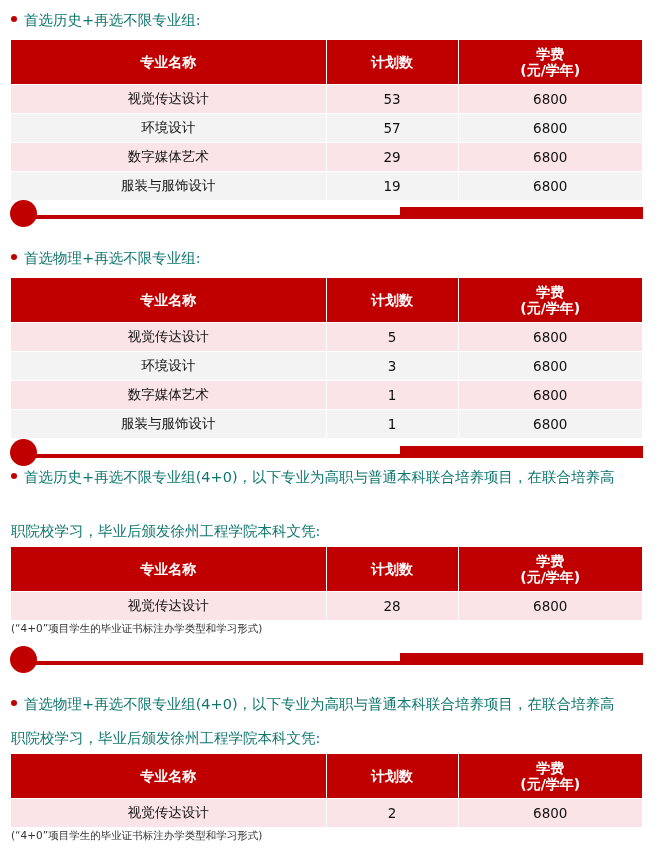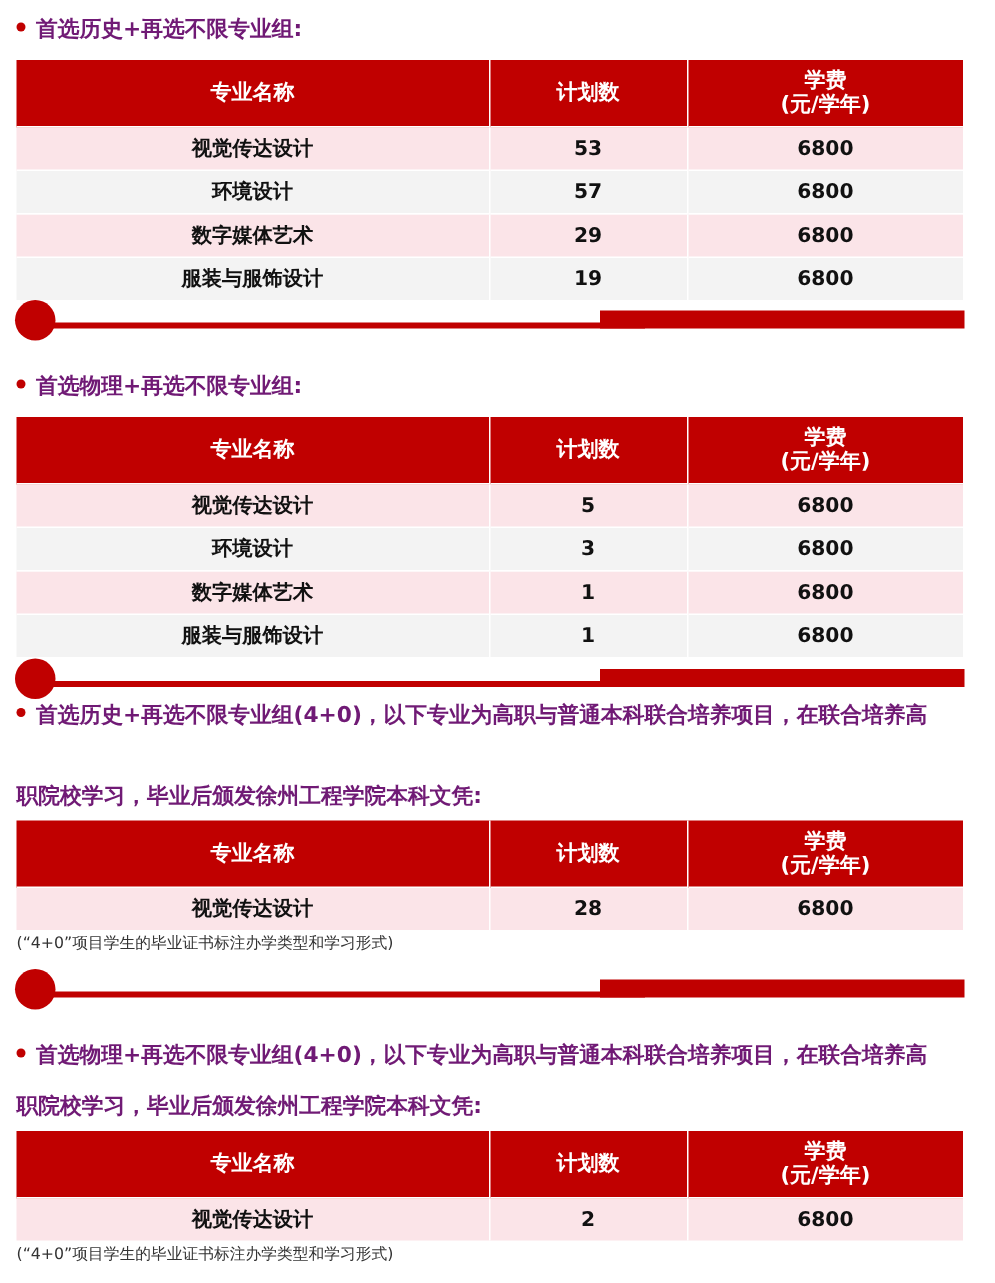--- a/index.html
+++ b/index.html
@@ -1,27 +1,27 @@
 <!DOCTYPE html>
 <html><head>
 <meta charset="utf-8">
 <style>
   html, body { margin: 0; padding: 0; background: #ffffff; }
   body { width: 663px; height: 855px; position: relative; overflow: hidden;
          font-family: "DejaVu Sans", "Liberation Sans", sans-serif; }
-  .heading { position: absolute; left: 11px; color: #701a75; font-weight: bold;
+  .heading { position: absolute; left: 11px; color: #0f766e; font-weight: normal;
              font-size: 14.5px; line-height: 34px; width: 640px; }
   .heading .bullet { display: inline-block; width: 6px; height: 6px; border-radius: 50%;
                      background: #c00000; margin-right: 7px; vertical-align: middle; position: relative; top: -2px; }
   table.plan { position: absolute; left: 11px; width: 631px; border-collapse: collapse; table-layout: fixed; }
   table.plan th { background: #c00000; color: #ffffff; font-weight: bold; font-size: 14px;
                   height: 44px; padding: 0; text-align: center; line-height: 16px;
                   border-right: 1px solid #ffffff; }
   table.plan th:last-child { border-right: none; }
-  table.plan td { height: 28px; padding: 0; text-align: center; font-weight: bold;
+  table.plan td { height: 28px; padding: 0; text-align: center; font-weight: normal;
                   font-size: 13.5px; color: #111; border-right: 1px solid #ffffff;
                   border-top: 1px solid #ffffff; }
   table.plan td:last-child { border-right: none; }
   table.plan tr.odd td { background: #fbe4e8; }
   table.plan tr.even td { background: #f3f3f3; }
   col.c1 { width: 315px; } col.c2 { width: 132px; } col.c3 { width: 184px; }
   .note { position: absolute; left: 11px; width: 631px; text-align: left; font-size: 10.5px; color: #333; }
   .divider { position: absolute; left: 10px; width: 633px; height: 28px; }
   .divider .dot { position: absolute; left: 0; top: 0; width: 27px; height: 27px; border-radius: 50%; background: #c00000; }
   .divider .thin { position: absolute; left: 20px; top: 15px; width: 400px; height: 4px; background: #c00000; }

